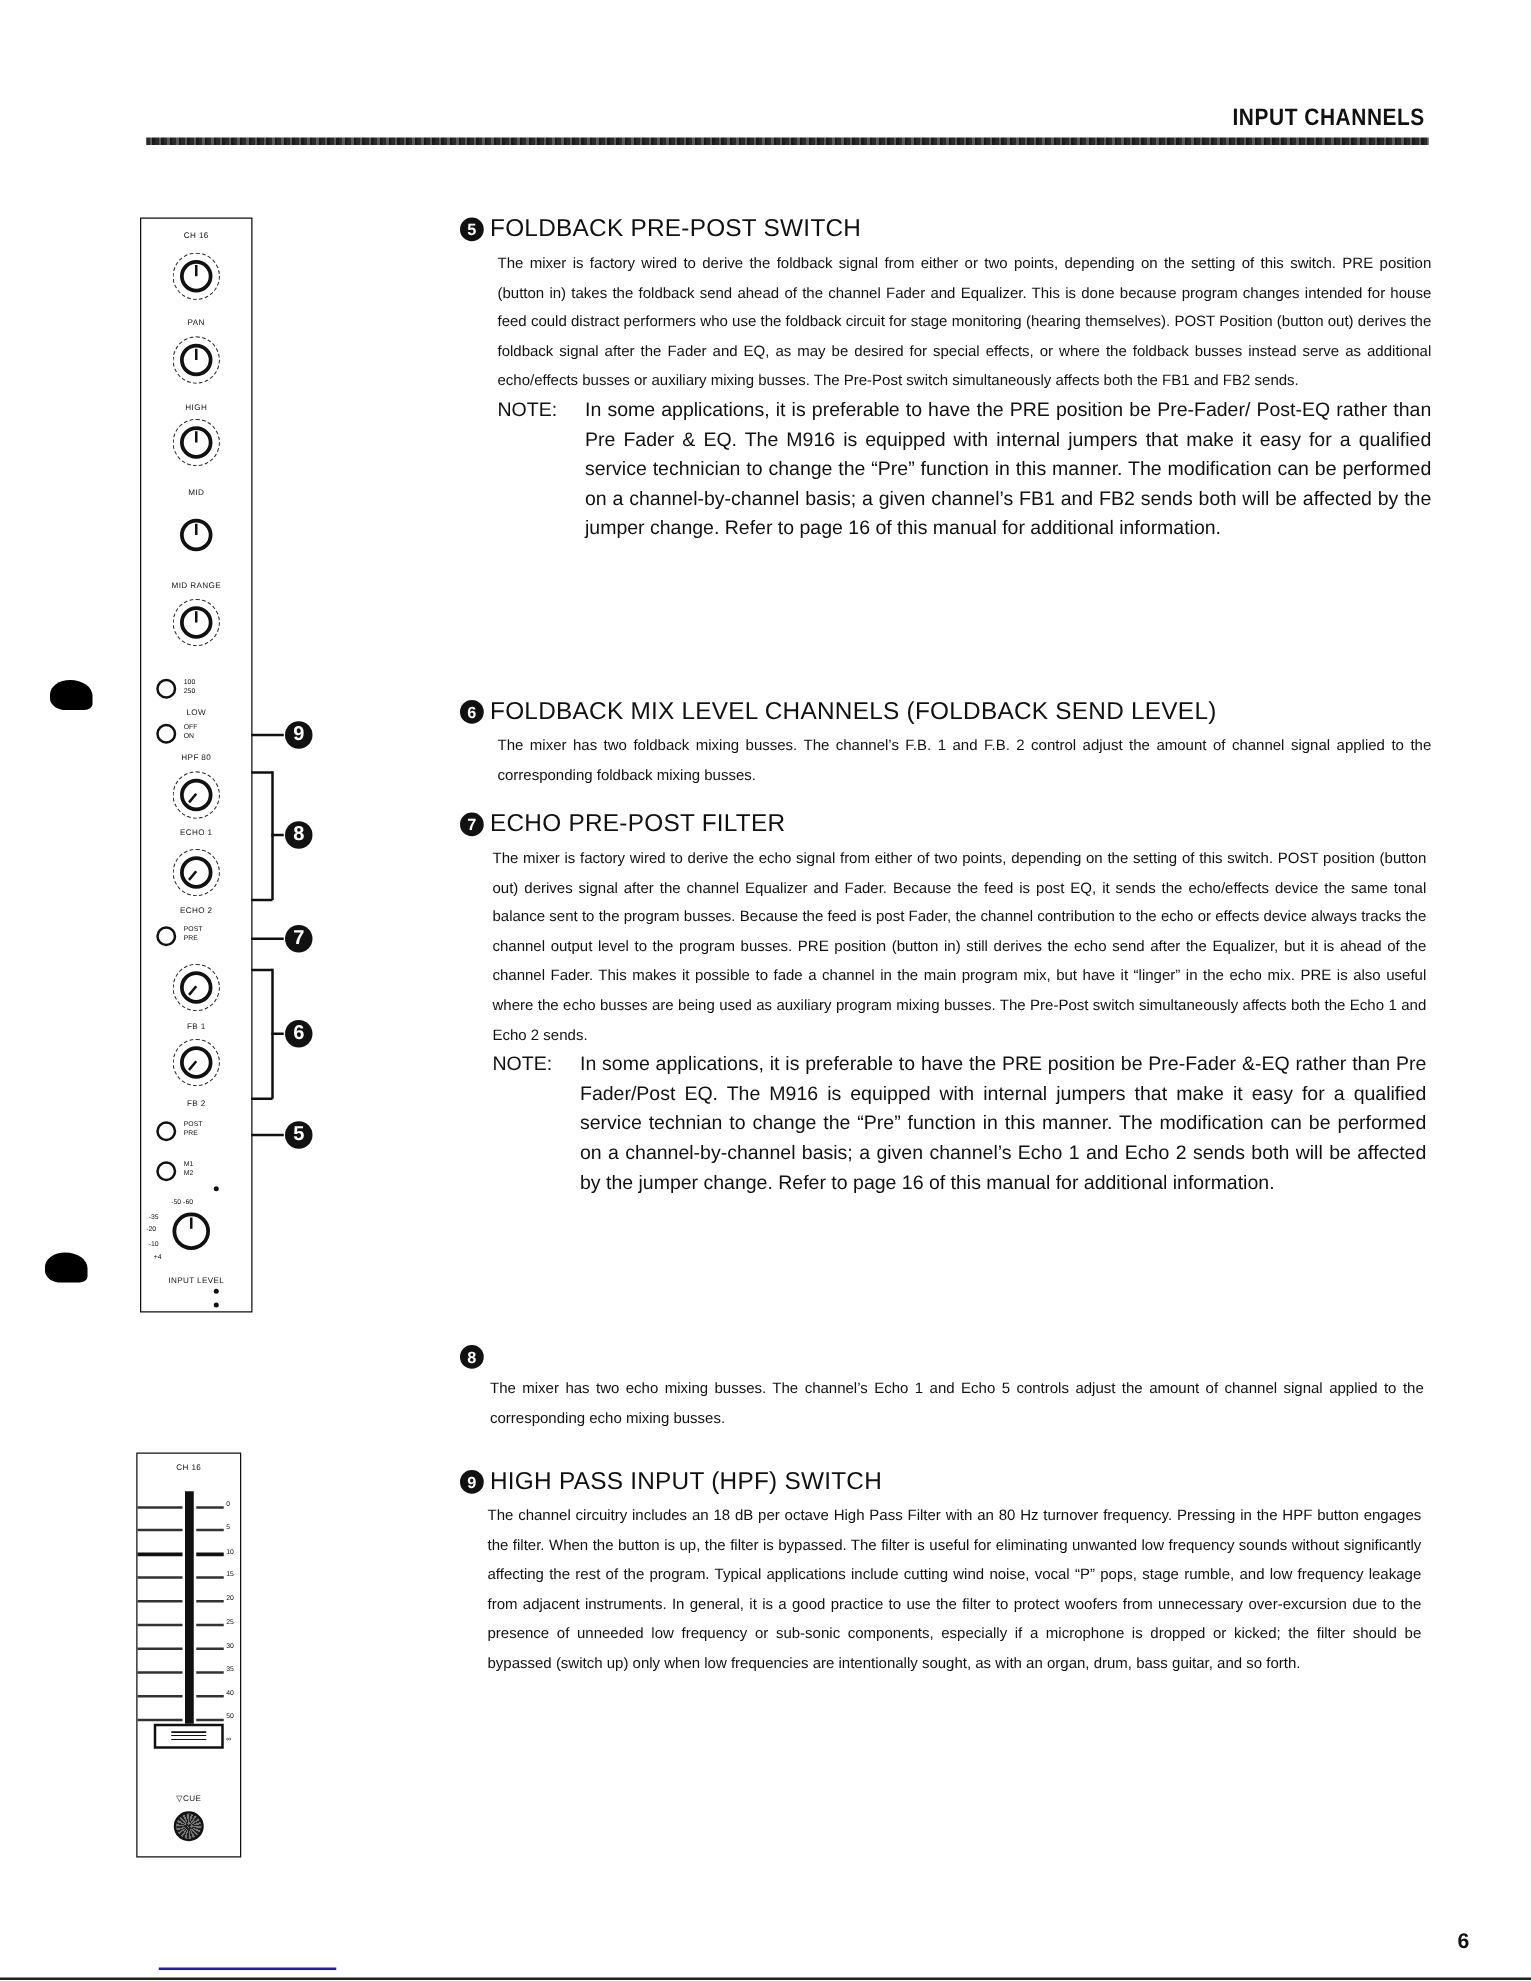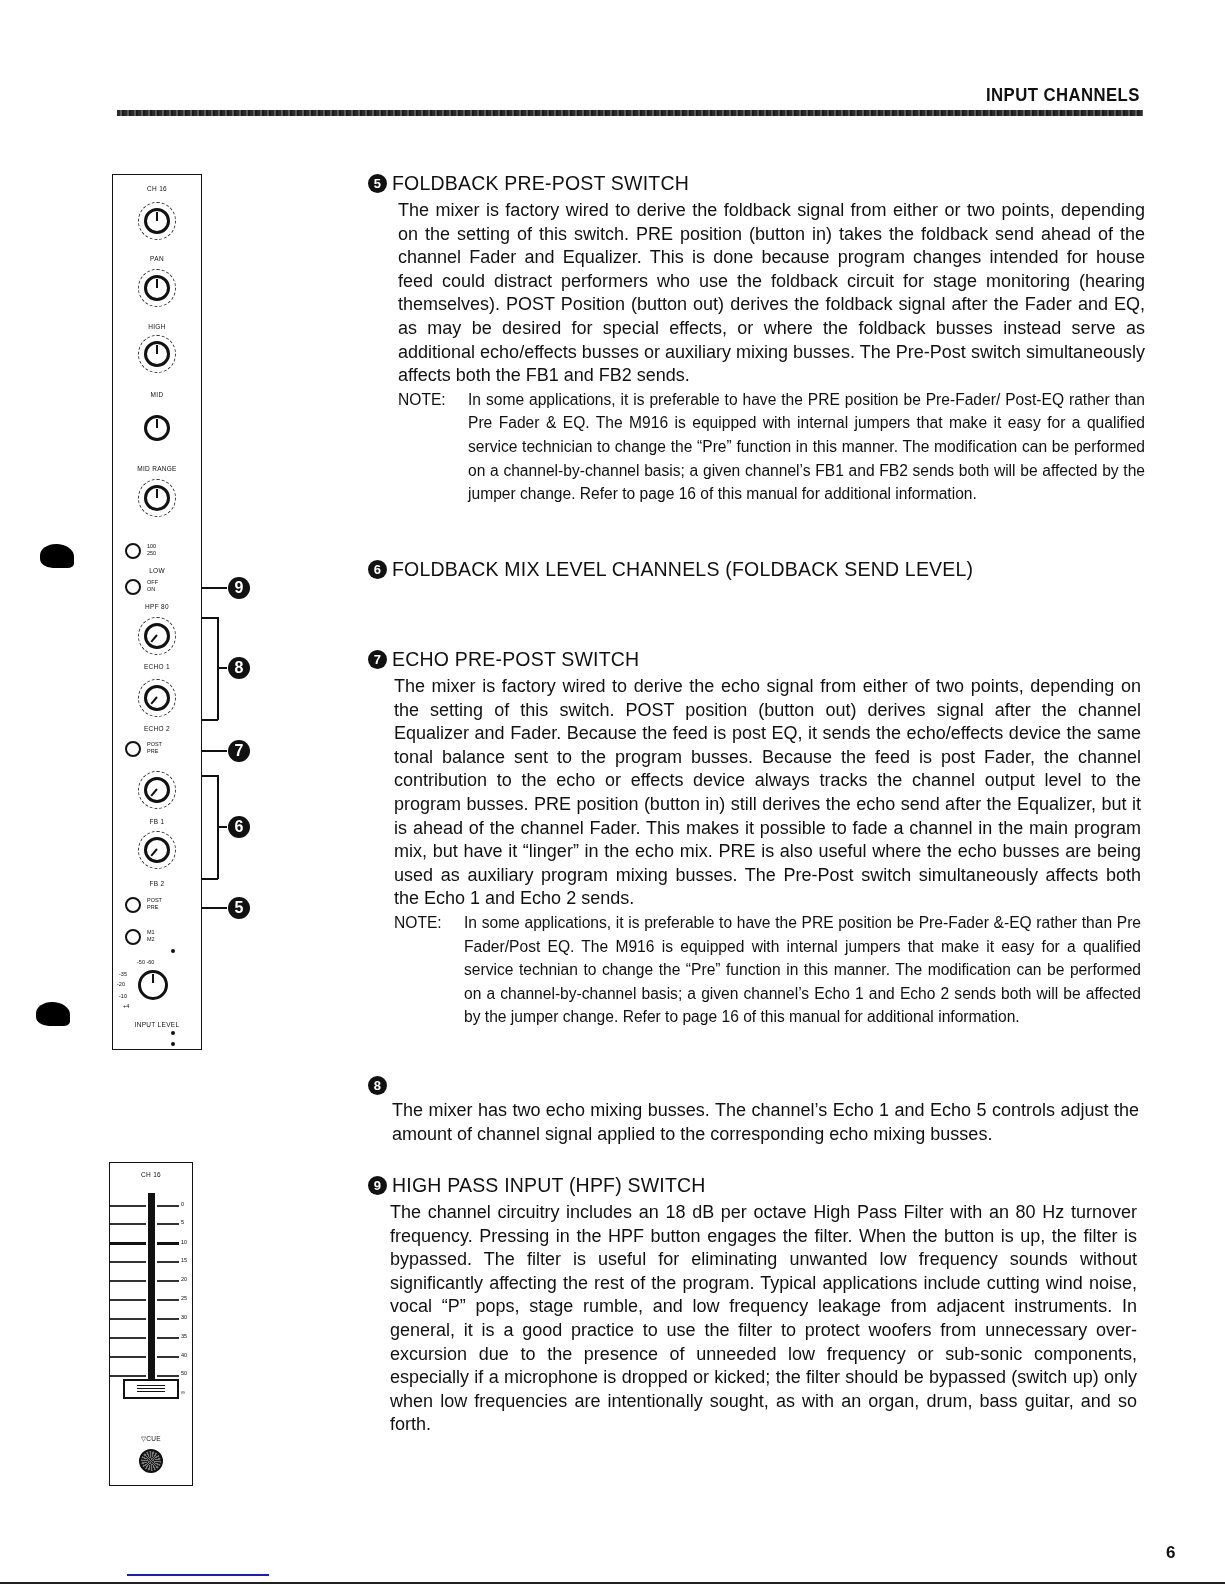--- a/index.html
+++ b/index.html
@@ -33,21 +33,21 @@
   .fader-scale { position:absolute; left:71px; font-size:5.5px; }
   .fader-cap { position:absolute; left:13px; top:216px; width:56px; height:20px; border:2px solid #111; background:#fff; box-sizing:border-box; }
   .fader-cap::before { content:""; position:absolute; left:12px; right:12px; top:4px; bottom:4px; background:repeating-linear-gradient(180deg,#111 0 1px,#fff 1px 3px); }
   .cue-button { position:absolute; left:29px; top:286px; width:24px; height:24px; border-radius:50%; border:2px solid #111; box-sizing:border-box; background:repeating-conic-gradient(#222 0 10deg,#777 10deg 20deg); }
 
   
   .content { position:absolute; left:368px; top:172px; width:780px; }
   .section { position:absolute; left:0; width:780px; }
   .section-title { font-size:19.5px; letter-spacing:0.2px; display:flex; align-items:center; white-space:nowrap; }
   .num-badge { display:inline-block; width:19px; height:19px; border-radius:50%; background:#111; color:#fff; font-size:13px; font-weight:bold; line-height:19px; text-align:center; margin-right:5px; flex:none; }
-  .para { margin:4px 0 0 30px; font-size:18px; line-height:23.6px; text-align:justify; text-align-last:left; width:747px; }
+  .para { margin:4px 0 0 30px; font-size:12px; line-height:23.6px; text-align:justify; text-align-last:left; width:747px; }
   .note { display:flex; margin-left:30px; width:747px; font-size:15.6px; line-height:23.6px; }
   .note-label { width:70px; flex:none; }
   .note-text { text-align:justify; text-align-last:left; flex:1; }
 </style>
 </head>
 <body>
 
 <div class="header-title">INPUT CHANNELS</div>
 <div class="header-rule"></div>
 
@@ -210,26 +210,27 @@
       <span class="note-label">NOTE:</span>
       <span class="note-text">In some applications, it is preferable to have the PRE position be Pre-Fader/ Post-EQ rather than Pre Fader &amp; EQ. The M916 is equipped with internal jumpers that make it easy for a qualified service technician to change the “Pre” function in this manner. The modification can be performed on a channel-by-channel basis; a given channel’s FB1 and FB2 sends both will be affected by the jumper change. Refer to page 16 of this manual for additional information.</span>
     </div>
   </div>
 
   <div class="section" style="top:386px;">
     <div class="section-title">
       <span class="num-badge">6</span>
       <span>FOLDBACK MIX LEVEL CHANNELS (FOLDBACK SEND LEVEL)</span>
     </div>
+    <div class="para">The mixer has two foldback mixing busses. The channel’s F.B. 1 and F.B. 2 control adjust the amount of channel signal applied to the corresponding foldback mixing busses.</div>
   </div>
 
   <div class="section" style="top:476px;">
     <div class="section-title">
       <span class="num-badge">7</span>
-      <span>ECHO PRE-POST SWITCH</span>
+      <span>ECHO PRE-POST FILTER</span>
     </div>
     <div class="para" style="margin-left:26px;">The mixer is factory wired to derive the echo signal from either of two points, depending on the setting of this switch. POST position (button out) derives signal after the channel Equalizer and Fader. Because the feed is post EQ, it sends the echo/effects device the same tonal balance sent to the program busses. Because the feed is post Fader, the channel contribution to the echo or effects device always tracks the channel output level to the program busses. PRE position (button in) still derives the echo send after the Equalizer, but it is ahead of the channel Fader. This makes it possible to fade a channel in the main program mix, but have it “linger” in the echo mix. PRE is also useful where the echo busses are being used as auxiliary program mixing busses. The Pre-Post switch simultaneously affects both the Echo 1 and Echo 2 sends.</div>
     <div class="note" style="margin-left:26px;">
       <span class="note-label">NOTE:</span>
       <span class="note-text">In some applications, it is preferable to have the PRE position be Pre-Fader &amp;-EQ rather than Pre Fader/Post EQ. The M916 is equipped with internal jumpers that make it easy for a qualified service technian to change the “Pre” function in this manner. The modification can be performed on a channel-by-channel basis; a given channel’s Echo 1 and Echo 2 sends both will be affected by the jumper change. Refer to page 16 of this manual for additional information.</span>
     </div>
   </div>
 
   <div class="section" style="top:904px;">
     <div class="section-title">

